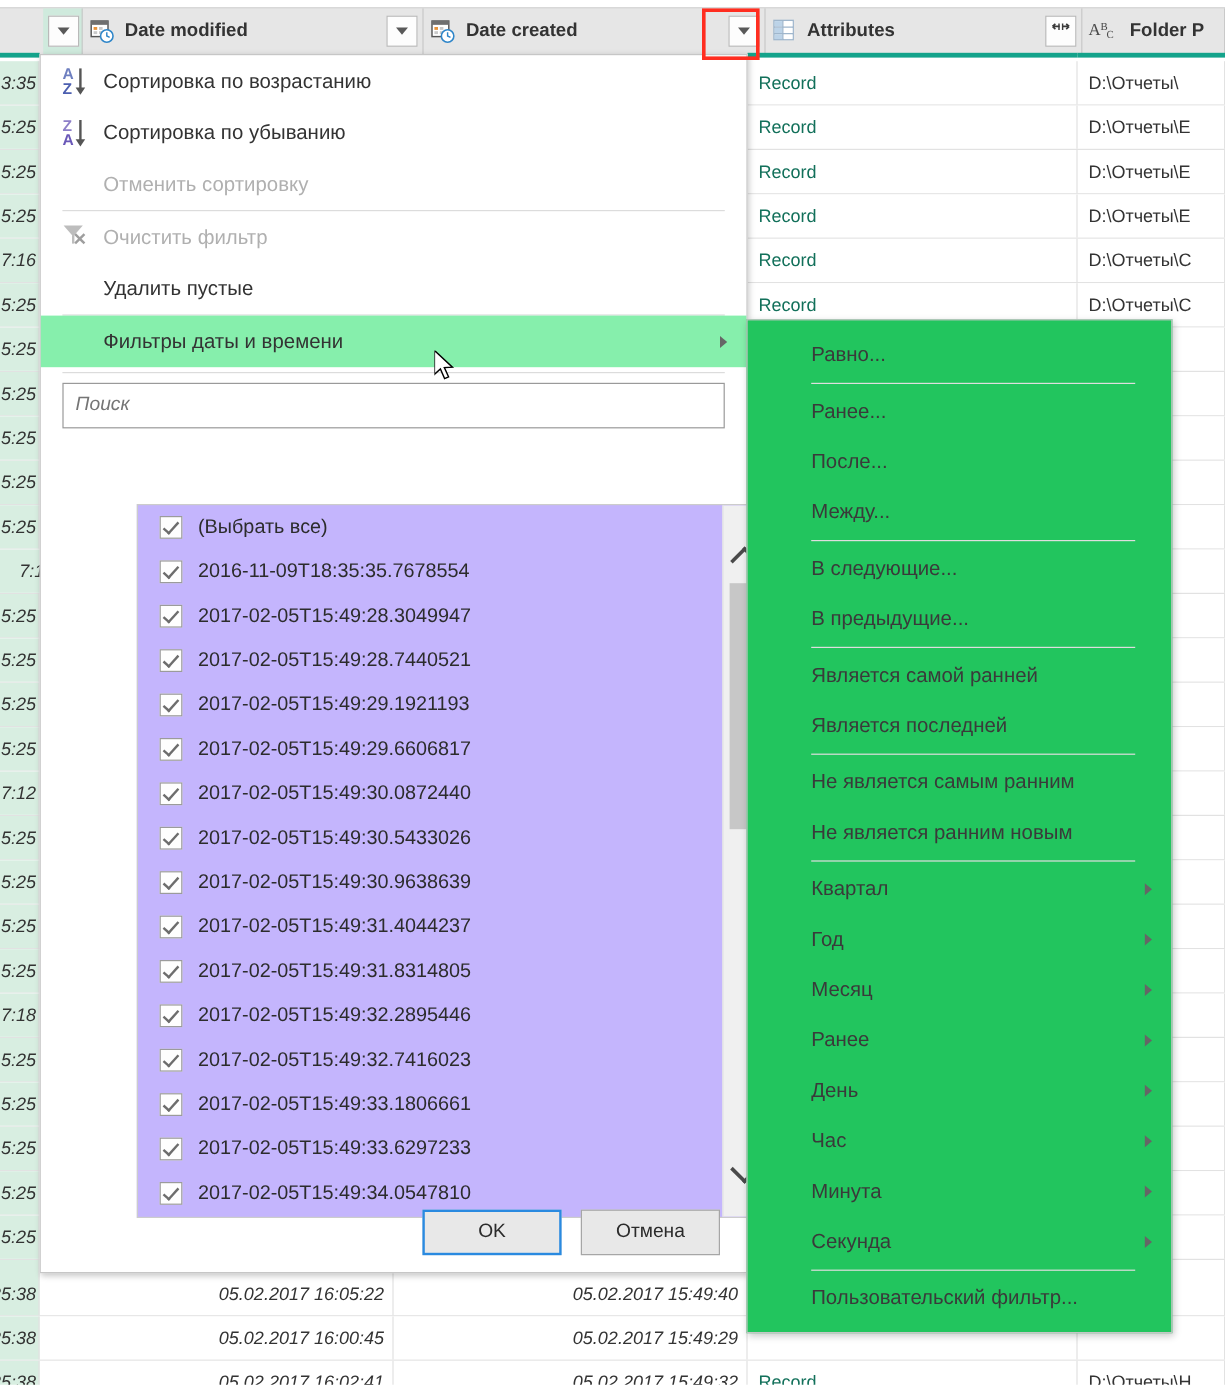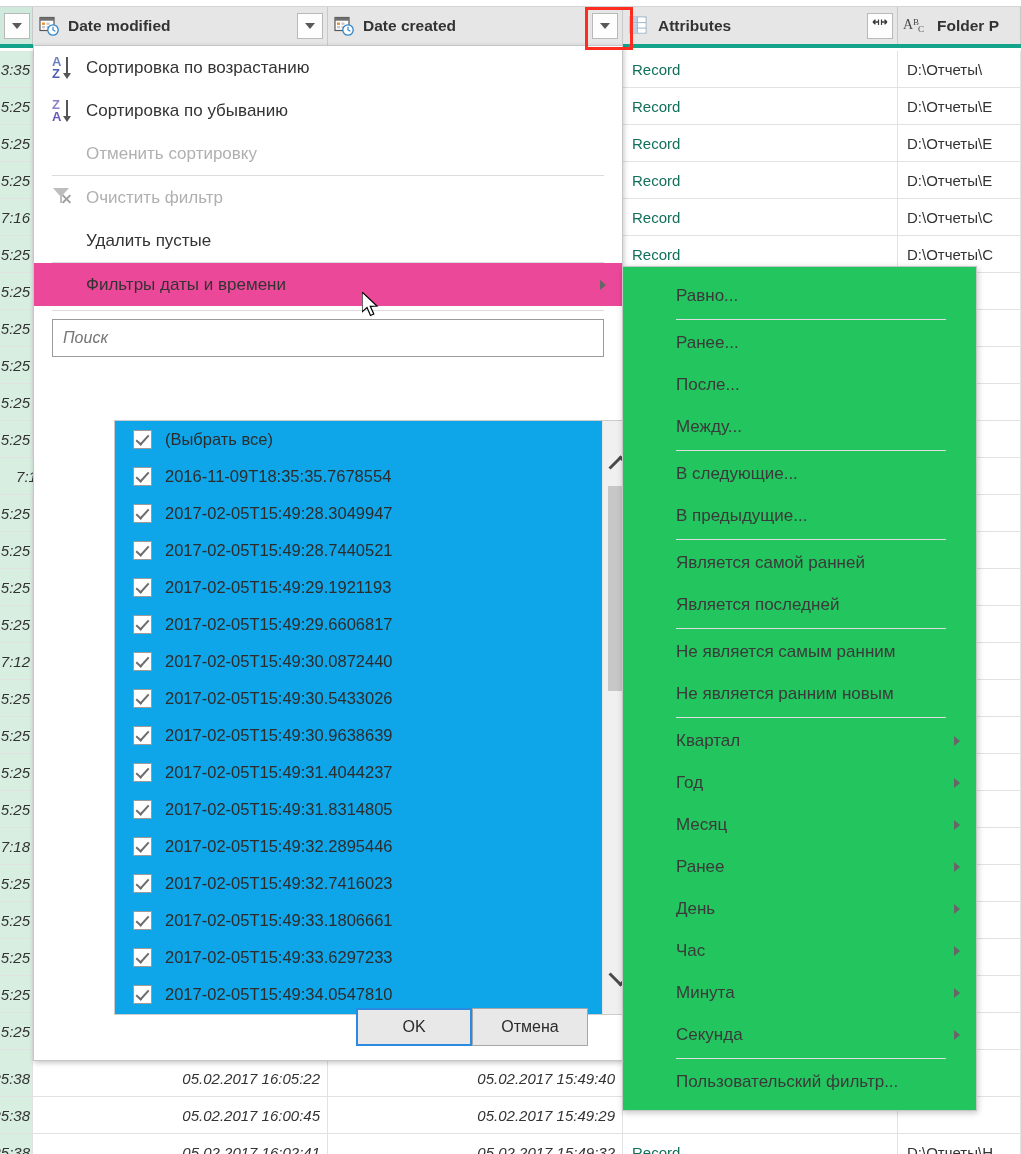--- a/index.html
+++ b/index.html
@@ -29,20 +29,21 @@
     position: absolute;
     top: 6px;
     left: 0;
     right: 0;
     height: 38px;
     background: #e6e6e6;
     border-top: 1px solid #d4d4d4;
     border-bottom: 1px solid #c8c8c8;
     display: flex;
     align-items: stretch;
+    padding-left: 36px;
   }
   .col-header {
     display: flex;
     align-items: center;
     border-right: 1px solid #c9c9c9;
     position: relative;
     padding: 0;
     box-sizing: border-box;
   }
   .col-header.selected {
@@ -142,21 +143,21 @@
     height: 43px;
     display: flex;
     align-items: center;
     padding-left: 18px;
     font-size: 17px;
     color: #333333;
     position: relative;
     box-sizing: border-box;
   }
   .menu-item.disabled { color: #b0b0b0; }
-  .menu-item.highlight { background: #ec4899; }
+  .menu-item.highlight { background: #86efac; }
   .menu-icon {
     width: 34px;
     flex: none;
     display: flex;
     align-items: center;
     justify-content: flex-start;
     position: relative;
   }
   .menu-label { white-space: nowrap; }
   .submenu-arrow {
@@ -251,21 +252,21 @@
 
   
   #value-list-wrap {
     position: absolute;
     left: 80px;
     top: 374px;
     width: 524px;
     height: 595px;
     border: 1px solid #cccccc;
     box-sizing: border-box;
-    background: #0ea5e9;
+    background: #c4b5fd;
     overflow: hidden;
   }
   #value-list {
     position: absolute;
     left: 0; top: 0;
     width: 487px;
     height: 100%;
   }
   .value-row {
     height: 37px;
@@ -333,22 +334,22 @@
     background: #c7c7c7;
   }
 
   
   #btn-row {
     position: absolute;
     left: 0; right: 0;
     bottom: 14px;
     display: flex;
     justify-content: flex-end;
-    padding-right: 34px;
-    gap: 0;
+    padding-right: 22px;
+    gap: 16px;
   }
   .dlg-btn {
     width: 116px;
     height: 38px;
     font-family: "Liberation Sans", sans-serif;
     font-size: 16px;
     color: #2b2b2b;
     background: #e8e8e8;
     border: 1px solid #a6a6a6;
     box-sizing: border-box;

